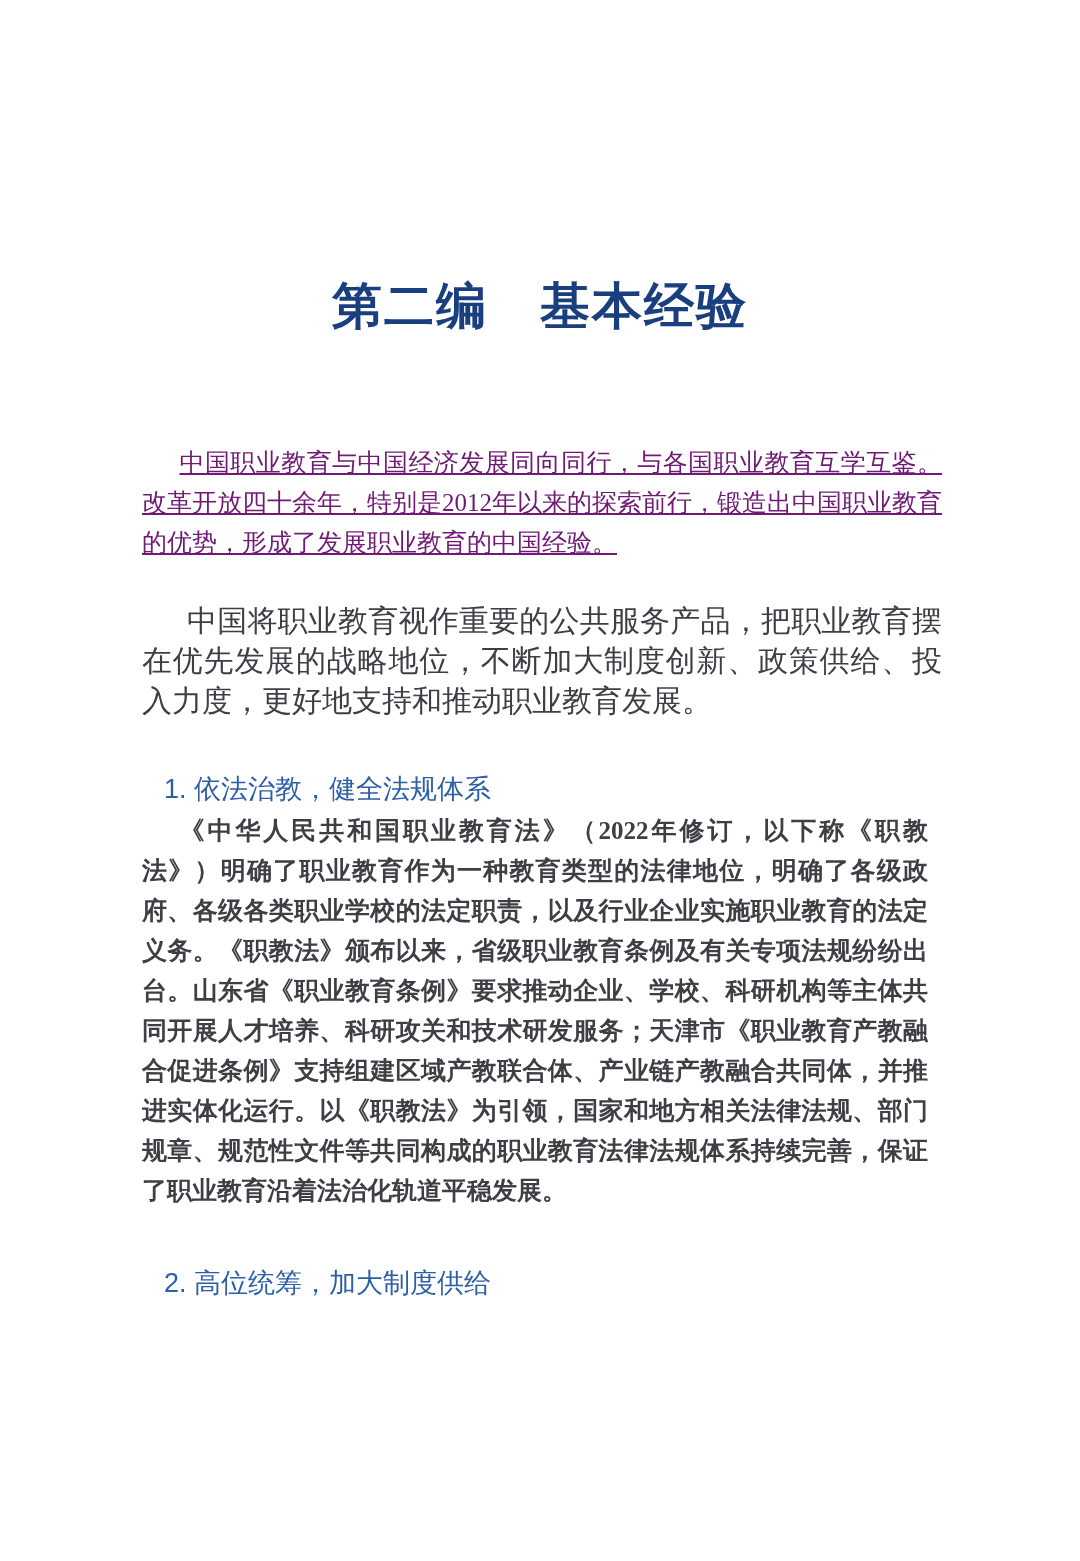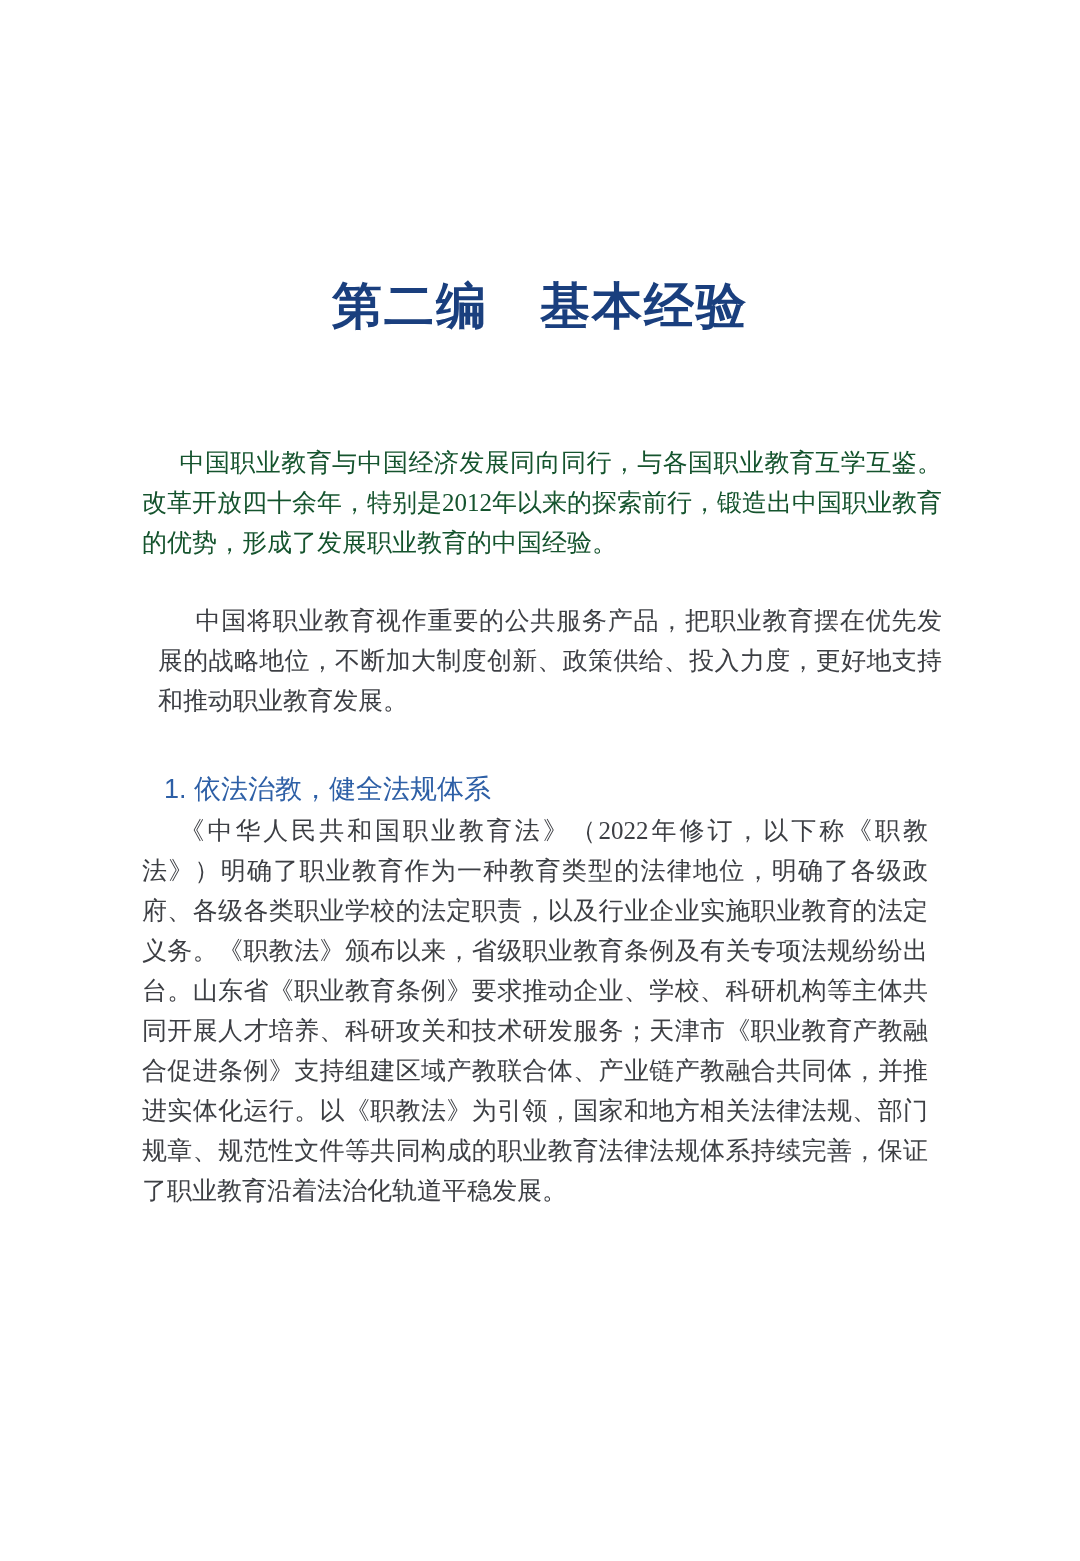--- a/index.html
+++ b/index.html
@@ -26,37 +26,38 @@
     font-weight: 700;
     font-size: 50px;
     line-height: 52px;
     color: #1a3f7e;
     letter-spacing: 2px;
   }
   .intro-para {
     margin: 111px 0 0 0;
     font-size: 25px;
     line-height: 40px;
-    color: #14532d;
+    color: #701a75;
     text-align: justify;
     text-indent: 1.5em;
+    text-decoration: underline;
   }
   .section-heading {
     margin: 89px 0 0 0;
     padding-left: 26px;
     font-family: "Liberation Sans", "DejaVu Sans", sans-serif;
     font-weight: 700;
     font-size: 33px;
     line-height: 42px;
     color: #1e52a0;
     letter-spacing: 1px;
   }
   .lead-para {
-    margin: 38px 0 0 16px;
-    font-size: 25px;
+    margin: 38px 0 0 0;
+    font-size: 30px;
     line-height: 40px;
     color: #3d3f44;
     text-align: justify;
     text-indent: 1.5em;
   }
   .sub-heading {
     margin: 50px 0 0 0;
     padding-left: 22px;
     font-family: "Liberation Sans", "DejaVu Sans", sans-serif;
     font-weight: 400;
@@ -67,20 +68,21 @@
   .sub-heading.second {
     margin-top: 54px;
   }
   .body-para {
     margin: 4px 14px 0 0;
     font-size: 25px;
     line-height: 40px;
     color: #3d3f44;
     text-align: justify;
     text-indent: 1.5em;
+    font-weight: bold;
   }
   .body-para.last {
     margin-top: 2px;
   }
 </style>
 </head>
 <body>
 
 <div class="page">
   <h1 class="doc-title">第二编　基本经验</h1>
@@ -89,16 +91,17 @@
 
     <p class="intro-para">中国职业教育与中国经济发展同向同行，与各国职业教育互学互鉴。改革开放四十余年，特别是2012年以来的探索前行，锻造出中国职业教育的优势，形成了发展职业教育的中国经验。</p>
 
 
     <p class="lead-para">中国将职业教育视作重要的公共服务产品，把职业教育摆在优先发展的战略地位，不断加大制度创新、政策供给、投入力度，更好地支持和推动职业教育发展。</p>
 
     <h3 class="sub-heading">1. 依法治教，健全法规体系</h3>
 
     <p class="body-para">《中华人民共和国职业教育法》（2022年修订，以下称《职教法》）明确了职业教育作为一种教育类型的法律地位，明确了各级政府、各级各类职业学校的法定职责，以及行业企业实施职业教育的法定义务。《职教法》颁布以来，省级职业教育条例及有关专项法规纷纷出台。山东省《职业教育条例》要求推动企业、学校、科研机构等主体共同开展人才培养、科研攻关和技术研发服务；天津市《职业教育产教融合促进条例》支持组建区域产教联合体、产业链产教融合共同体，并推进实体化运行。以《职教法》为引领，国家和地方相关法律法规、部门规章、规范性文件等共同构成的职业教育法律法规体系持续完善，保证了职业教育沿着法治化轨道平稳发展。</p>
 
+    <h3 class="sub-heading second">2. 高位统筹，加大制度供给</h3>
 
 
   </div>
 </div>
 
 </body></html>

